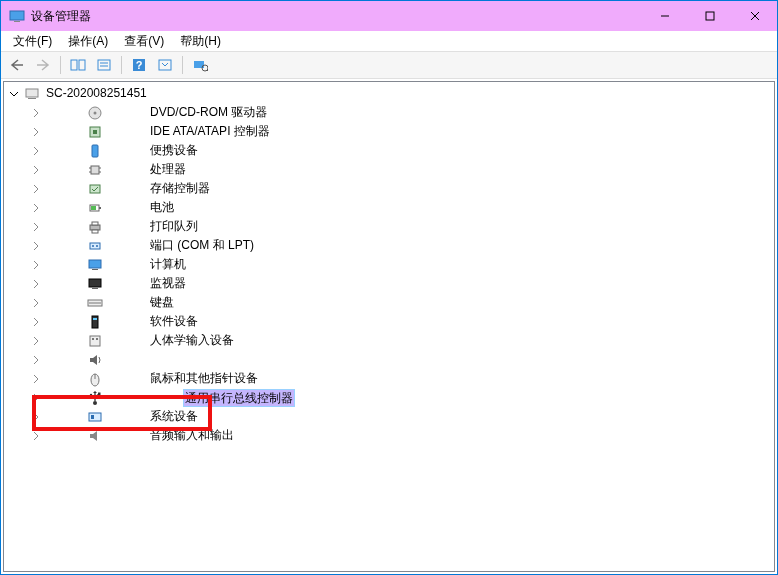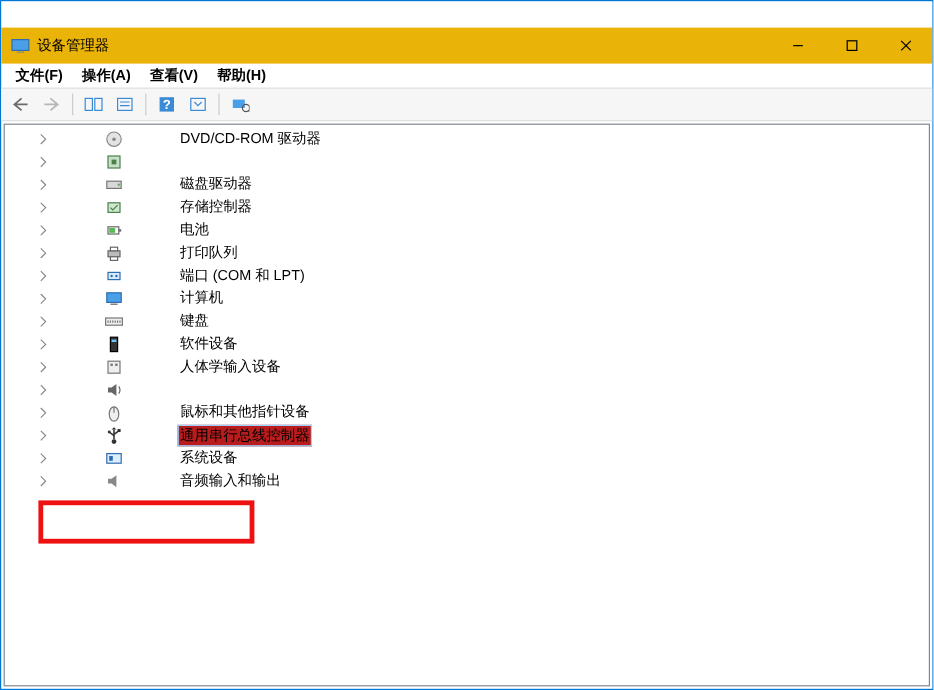--- a/index.html
+++ b/index.html
@@ -1,36 +1,36 @@
 <!DOCTYPE html>
 <html><head>
 <meta charset="utf-8">
 <style>
   * { box-sizing: border-box; margin: 0; padding: 0; }
   body { font-family: "Microsoft YaHei", "Segoe UI", Tahoma, sans-serif; font-size: 12px; background: #fff; }
   .window { width: 778px; height: 575px; border: 1px solid #0078d7; border-top: 1px solid #0078d7; position: relative; display: flex; flex-direction: column; background: #fff; overflow: hidden; }
-  .titlebar { height: 30px; display: flex; align-items: center; padding-left: 8px; background: #eab308; margin-top: 22px; }
+  .titlebar { height: 30px; display: flex; align-items: center; padding-left: 8px; background: #f0abfc; }
   .titlebar .icon { width: 16px; height: 16px; margin-right: 6px; }
   .titlebar .title { font-size: 12px; color: #000; }
   .titlebar .wincontrols { margin-left: auto; display: flex; }
   .titlebar .wincontrols div { width: 45px; height: 30px; display: flex; align-items: center; justify-content: center; font-size: 14px; color: #000; }
   .menubar { height: 20px; display: flex; align-items: center; padding-left: 6px; gap: 4px; font-size: 12px; }
-  .menubar span { padding: 2px 6px; font-weight: bold; }
+  .menubar span { padding: 2px 6px; }
   .toolbar { height: 28px; border-top: 1px solid #e0e0e0; border-bottom: 1px solid #e0e0e0; display: flex; align-items: center; padding-left: 4px; gap: 2px; background: #f6f6f6; }
   .toolbar .btn { width: 24px; height: 22px; display: flex; align-items: center; justify-content: center; border: 1px solid transparent; }
   .toolbar .sep { width: 1px; height: 18px; background: #ccc; margin: 0 3px; }
   .content { flex: 1; overflow: auto; padding: 2px 4px; border: 1px solid #828790; margin: 2px; position: relative; }
   .tree { list-style: none; }
   .tree li { white-space: nowrap; height: 19px; line-height: 19px; display: flex; align-items: center; }
   .tree .toggle { width: 12px; height: 12px; margin-right: 4px; display: inline-flex; align-items: center; justify-content: center; color: #555; font-size: 10px; }
   .tree .toggle.open { transform: rotate(0deg); color: #000; }
   .tree .icon { width: 16px; height: 16px; display: inline-flex; align-items: center; justify-content: center; margin-right: 4px; flex-shrink: 0; }
   .tree .label { padding: 0 2px; }
   .tree li.child { padding-left: 22px; gap: 41px; }
-  .tree li.selected .label { background: #b91c1c; border: 1px solid #99d1ff; padding: 0 1px; line-height: 16px; }
+  .tree li.selected .label { background: #c4b5fd; border: 1px solid #99d1ff; padding: 0 1px; line-height: 16px; margin-left: 35px; }
   
   .redbox { position: absolute; border: 4px solid #e11; pointer-events: none; }
   .svg-ico { width: 16px; height: 16px; }
 </style>
 </head>
 <body>
 
 <div class="window">
 
   <div class="titlebar">
@@ -111,20 +111,34 @@
       <svg width="16" height="14" viewBox="0 0 16 14">
           <rect x="2" y="3" width="10" height="7" fill="#4aa0e8"></rect>
           <circle cx="13" cy="10" r="3" fill="none" stroke="#555"></circle>
           <line x1="15" y1="12" x2="16" y2="13" stroke="#555"></line>
         </svg>
     </div>
   </div>
 
   <div class="content">
     <ul class="tree" id="tree">
+      <li class="root">
+        <span class="toggle open">
+          <svg width="10" height="10" viewBox="0 0 10 10">
+              <path d="M1 3 L5 7 L9 3" fill="none" stroke="#000"></path>
+            </svg>
+        </span>
+        <span class="icon">
+          <svg class="svg-ico" viewBox="0 0 16 16">
+              <rect x="2" y="3" width="12" height="8" fill="#e8e8e8" stroke="#888"></rect>
+              <rect x="4" y="12" width="8" height="1" fill="#888"></rect>
+            </svg>
+        </span>
+        <span class="label">SC-202008251451</span>
+      </li>
 
     <li class="child">
           <span class="toggle">
             <svg width="10" height="10" viewBox="0 0 10 10">
               <path d="M3 1 L7 5 L3 9" fill="none" stroke="#888"></path>
             </svg>
           </span>
           <span class="icon">
             <svg class="svg-ico" viewBox="0 0 16 16">
               <circle cx="8" cy="8" r="6" fill="#e3e3e3" stroke="#888"></circle>
@@ -138,34 +152,51 @@
             <svg width="10" height="10" viewBox="0 0 10 10">
               <path d="M3 1 L7 5 L3 9" fill="none" stroke="#888"></path>
             </svg>
           </span>
           <span class="icon">
             <svg class="svg-ico" viewBox="0 0 16 16">
               <rect x="3" y="3" width="10" height="10" fill="#c8e0c8" stroke="#4a804a"></rect>
               <rect x="6" y="6" width="4" height="4" fill="#4a804a"></rect>
             </svg>
           </span>
-        </li>
-        <li class="child">
-          <span class="toggle">
-            <svg width="10" height="10" viewBox="0 0 10 10">
-              <path d="M3 1 L7 5 L3 9" fill="none" stroke="#888"></path>
-            </svg>
-          </span>
-          <span class="icon">
-            <svg class="svg-ico" viewBox="0 0 16 16">
-              <rect x="2" y="5" width="12" height="6" fill="#d8d8d8" stroke="#777"></rect>
-              <circle cx="12" cy="8" r="1" fill="#6a6"></circle>
-            </svg>
-          </span>
-          <span class="label">磁盘驱动器</span>
+          <span class="label">IDE ATA/ATAPI 控制器</span>
+        </li>
+        <li class="child">
+          <span class="toggle">
+            <svg width="10" height="10" viewBox="0 0 10 10">
+              <path d="M3 1 L7 5 L3 9" fill="none" stroke="#888"></path>
+            </svg>
+          </span>
+          <span class="icon">
+            <svg class="svg-ico" viewBox="0 0 16 16">
+              <rect x="5" y="2" width="6" height="12" rx="1" fill="#4aa0e8" stroke="#2d6db0"></rect>
+            </svg>
+          </span>
+          <span class="label">便携设备</span>
+        </li>
+        <li class="child">
+          <span class="toggle">
+            <svg width="10" height="10" viewBox="0 0 10 10">
+              <path d="M3 1 L7 5 L3 9" fill="none" stroke="#888"></path>
+            </svg>
+          </span>
+          <span class="icon">
+            <svg class="svg-ico" viewBox="0 0 16 16">
+              <rect x="4" y="4" width="8" height="8" fill="#ddd" stroke="#666"></rect>
+              <line x1="2" y1="6" x2="4" y2="6" stroke="#666"></line>
+              <line x1="2" y1="10" x2="4" y2="10" stroke="#666"></line>
+              <line x1="12" y1="6" x2="14" y2="6" stroke="#666"></line>
+              <line x1="12" y1="10" x2="14" y2="10" stroke="#666"></line>
+            </svg>
+          </span>
+          <span class="label">处理器</span>
         </li>
         <li class="child">
           <span class="toggle">
             <svg width="10" height="10" viewBox="0 0 10 10">
               <path d="M3 1 L7 5 L3 9" fill="none" stroke="#888"></path>
             </svg>
           </span>
           <span class="icon">
             <svg class="svg-ico" viewBox="0 0 16 16">
               <rect x="3" y="4" width="10" height="8" fill="#cde6cd" stroke="#4a804a"></rect>
@@ -225,20 +256,34 @@
               <path d="M3 1 L7 5 L3 9" fill="none" stroke="#888"></path>
             </svg>
           </span>
           <span class="icon">
             <svg class="svg-ico" viewBox="0 0 16 16">
               <rect x="2" y="3" width="12" height="8" fill="#4aa0e8" stroke="#2d6db0"></rect>
               <rect x="5" y="12" width="6" height="1" fill="#666"></rect>
             </svg>
           </span>
           <span class="label">计算机</span>
+        </li>
+        <li class="child">
+          <span class="toggle">
+            <svg width="10" height="10" viewBox="0 0 10 10">
+              <path d="M3 1 L7 5 L3 9" fill="none" stroke="#888"></path>
+            </svg>
+          </span>
+          <span class="icon">
+            <svg class="svg-ico" viewBox="0 0 16 16">
+              <rect x="2" y="3" width="12" height="8" fill="#333" stroke="#000"></rect>
+              <rect x="5" y="12" width="6" height="1" fill="#666"></rect>
+            </svg>
+          </span>
+          <span class="label">监视器</span>
         </li>
         <li class="child">
           <span class="toggle">
             <svg width="10" height="10" viewBox="0 0 10 10">
               <path d="M3 1 L7 5 L3 9" fill="none" stroke="#888"></path>
             </svg>
           </span>
           <span class="icon">
             <svg class="svg-ico" viewBox="0 0 16 16">
               <rect x="1" y="5" width="14" height="6" fill="#eee" stroke="#777"></rect>

